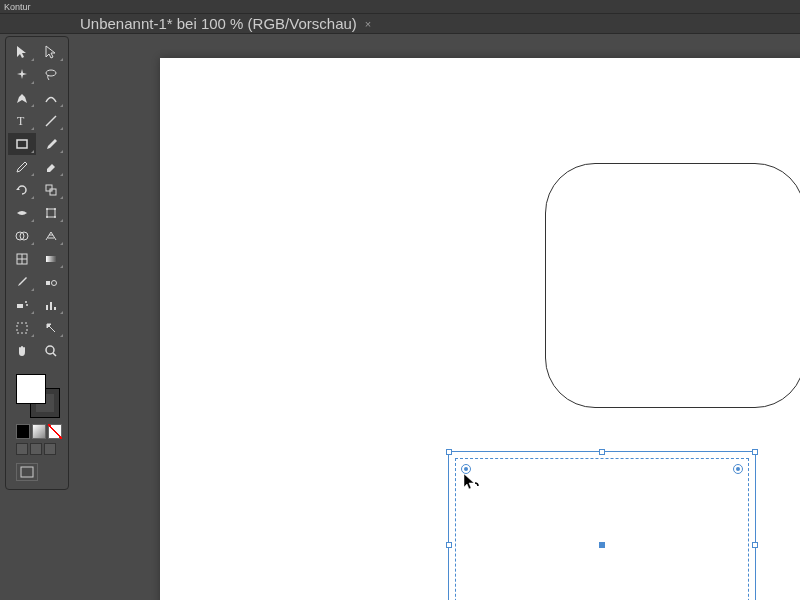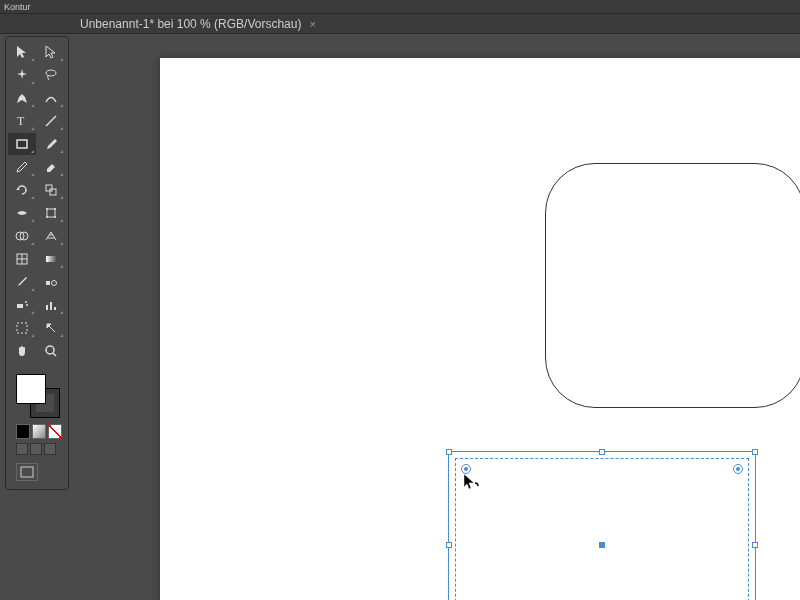--- a/index.html
+++ b/index.html
@@ -1,20 +1,20 @@
 <!DOCTYPE html>
 <html><head>
 <meta charset="utf-8">
 <style>
 * { margin: 0; padding: 0; box-sizing: border-box; }
 body { width: 800px; height: 600px; background: #4a4a4a; font-family: Arial, sans-serif; overflow: hidden; position: relative; }
 .toolbar-top { height: 14px; background: #3a3a3a; border-bottom: 1px solid #2a2a2a; display: flex; align-items: center; padding: 0 4px; gap: 4px; }
 .toolbar-top .label { color: #ccc; font-size: 9px; }
 .doc-tab { height: 20px; background: #3a3a3a; border-bottom: 1px solid #2a2a2a; display: flex; align-items: center; padding-left: 80px; }
-.doc-tab span { color: #ccc; font-size: 12px; }
+.doc-tab span { color: #ccc; font-size: 15px; }
 .doc-tab .close { color: #999; margin-left: 8px; cursor: pointer; font-size: 11px; }
 .tools-panel { position: absolute; left: 5px; top: 36px; width: 64px; background: #4a4a4a; border: 1px solid #2a2a2a; border-radius: 4px; padding: 4px 2px; }
 .tool-row { display: flex; gap: 1px; margin-bottom: 1px; }
 .tool-btn { width: 28px; height: 22px; background: #4a4a4a; border: 1px solid transparent; display: flex; align-items: center; justify-content: center; cursor: pointer; position: relative; }
 .tool-btn.active { background: #333; }
 .tool-btn svg { width: 16px; height: 16px; }
 .tool-btn .corner { position: absolute; bottom: 1px; right: 1px; width: 0; height: 0; border-left: 3px solid transparent; border-bottom: 3px solid #888; }
 .color-section { margin-top: 8px; padding: 4px; }
 .color-swatch { position: relative; width: 44px; height: 44px; margin-left: 4px; }
 .fill-color { position: absolute; top: 0; left: 0; width: 30px; height: 30px; background: #fff; border: 1px solid #000; }

